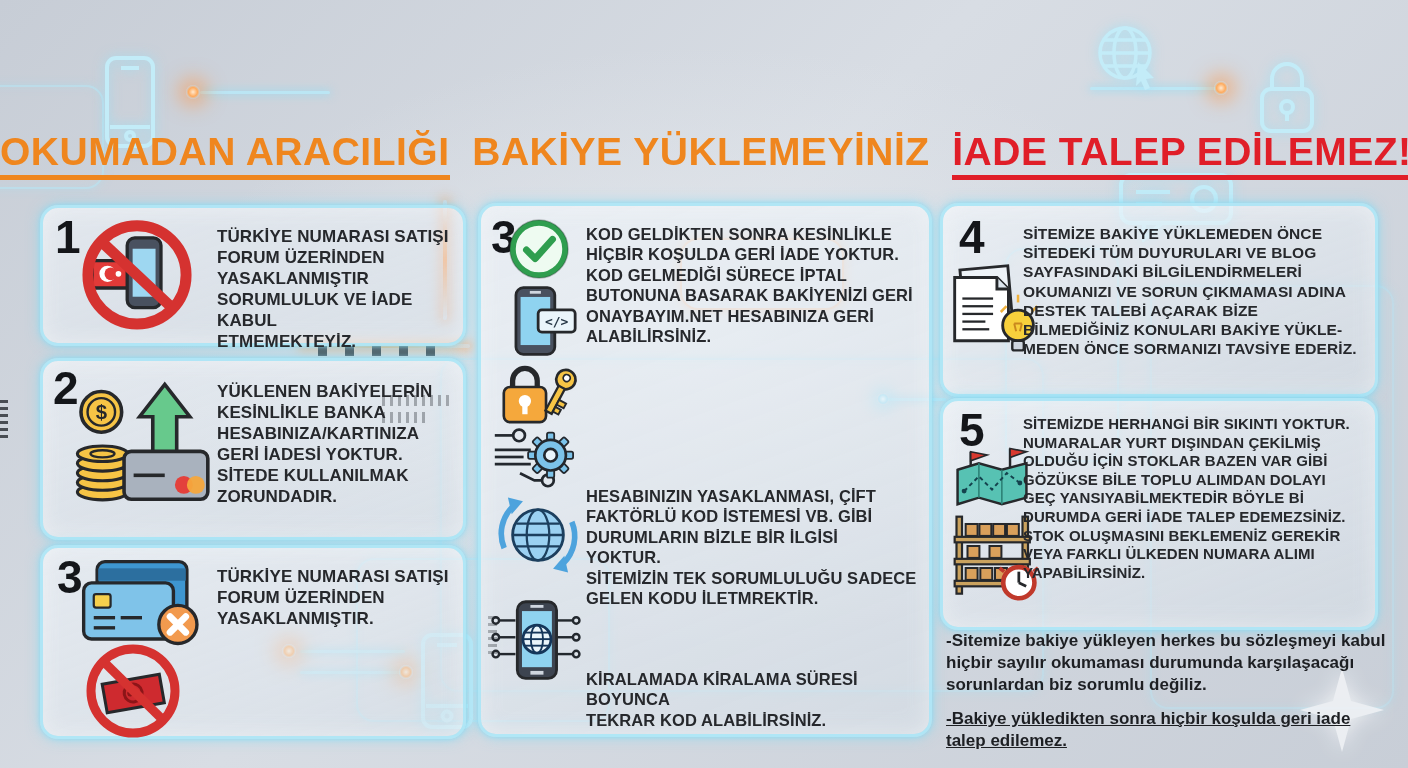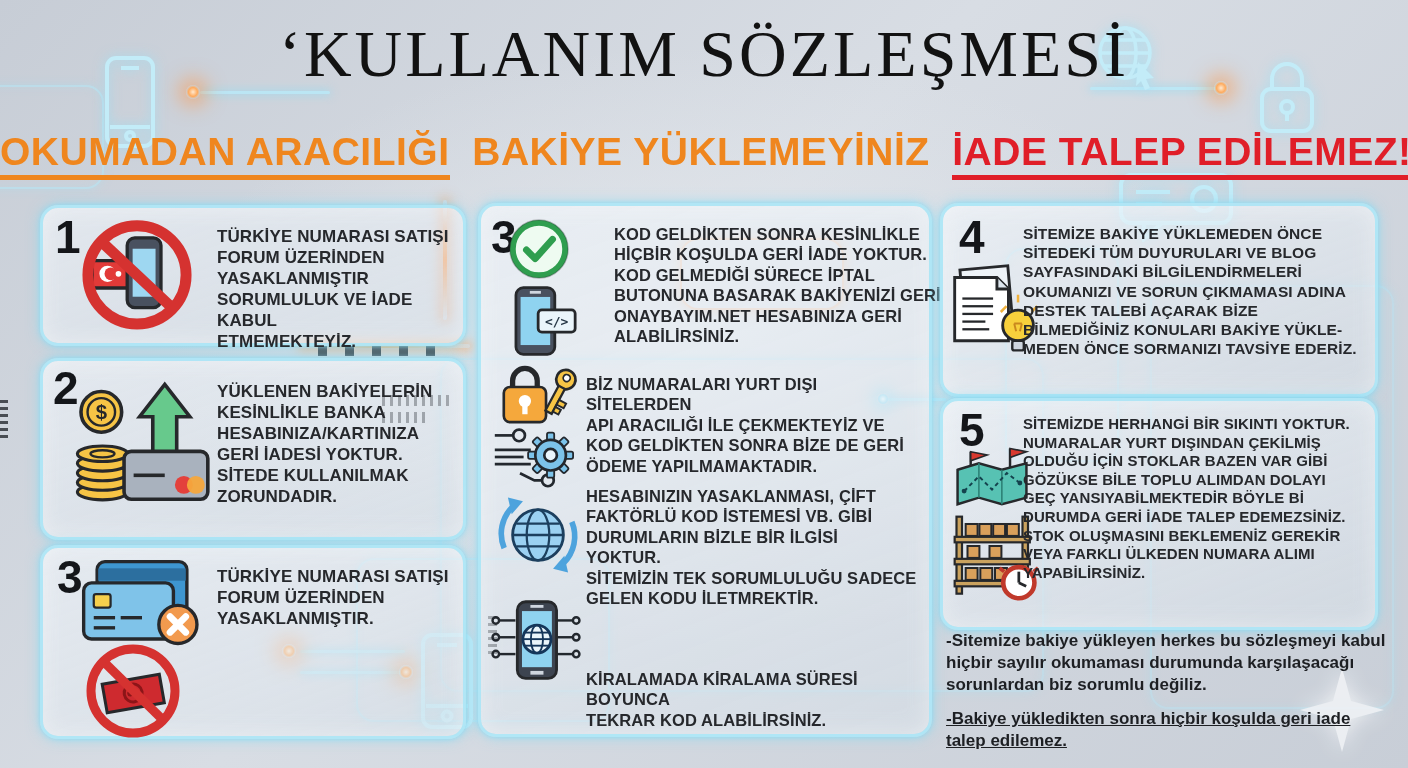--- a/index.html
+++ b/index.html
@@ -129,21 +129,20 @@
           <circle cx="27" cy="84" r="4.5"></circle>
         </g>
       </svg>
   </div>
   <div class="decor sparkle" style="left:1300px;top:668px;">
     <svg width="84" height="84" viewBox="0 0 84 84">
         <polygon points="42,0 51,33 84,42 51,51 42,84 33,51 0,42 33,33" fill="#f2f4f7"></polygon>
       </svg>
   </div>
 
-  <div class="title">‘KULLANIM SÖZLEŞMESİ</div>
   <div class="warning">
     <span class="warn-orange u">OKUMADAN ARACILIĞI</span><span class="warn-orange">&nbsp;</span>
     <span class="warn-orange">BAKİYE YÜKLEMEYİNİZ</span><span>&nbsp;</span>
     <span class="warn-red u">İADE TALEP EDİLEMEZ!</span>
   </div>
 
   <div class="box" style="left:40px;top:205px;width:420px;height:135px;">
     <div class="num" style="left:12px;top:6px;">1</div>
     <div class="icon" style="left:34px;top:8px;">
       <svg width="120" height="120" viewBox="0 0 110 110">
@@ -242,21 +241,21 @@
     </div>
     <div class="icon" style="left:22px;top:78px;">
       <svg width="74" height="74" viewBox="0 0 80 80">
         <rect x="14" y="4" width="42" height="72" rx="8" fill="#49515f" stroke="#26282b" stroke-width="3"></rect>
         <rect x="19" y="14" width="32" height="52" fill="#8fd3f0"></rect>
         <line x1="29" y1="9" x2="41" y2="9" stroke="#cfd6df" stroke-width="3"></line>
         <rect x="38" y="28" width="40" height="24" rx="4" fill="#eaf5fb" stroke="#26282b" stroke-width="3"></rect>
         <text x="58" y="45" text-anchor="middle" font-size="14" font-weight="bold" fill="#263746" font-family="DejaVu Sans Mono, monospace">&lt;/&gt;</text>
       </svg>
     </div>
-    <div class="sec-text" style="left:105px;top:18px;width:335px;margin-left:28px;">KOD GELDİKTEN SONRA KESİNLİKLE
+    <div class="sec-text" style="left:105px;top:18px;width:335px;">KOD GELDİKTEN SONRA KESİNLİKLE
 HİÇBİR KOŞULDA GERİ İADE YOKTUR.
 KOD GELMEDİĞİ SÜRECE İPTAL
 BUTONUNA BASARAK BAKİYENİZİ GERİ
 ONAYBAYIM.NET HESABINIZA GERİ
 ALABİLİRSİNİZ.</div>
 
     <div class="icon" style="left:14px;top:152px;">
       <svg width="88" height="72" viewBox="0 0 100 80">
         <path d="M20 34 v-9 a14 14 0 0 1 28 0 v9" fill="none" stroke="#26282b" stroke-width="6"></path>
         <rect x="10" y="32" width="48" height="40" rx="7" fill="#f5a83c" stroke="#26282b" stroke-width="3"></rect>
@@ -293,24 +292,20 @@
                 <rect x="-4" y="15" width="8" height="10" rx="2"></rect>
                 <rect x="-25" y="-4" width="10" height="8" rx="2"></rect>
                 <rect x="15" y="-4" width="10" height="8" rx="2"></rect>
               </g>
           </g>
           <circle cx="0" cy="0" r="17" fill="#7cc3ea" stroke="#23282e" stroke-width="3"></circle>
           <circle cx="0" cy="0" r="7" fill="#eaf5fb" stroke="#23282e" stroke-width="3"></circle>
         </g>
       </svg>
     </div>
-    <div class="sec-text" style="left:105px;top:168px;width:340px;">BİZ NUMARALARI YURT DIŞI SİTELERDEN
-API ARACILIĞI İLE ÇEKMEKTEYİZ VE
-KOD GELDİKTEN SONRA BİZE DE GERİ
-ÖDEME YAPILMAMAKTADIR.</div>
 
     <div class="icon" style="left:10px;top:282px;">
       <svg width="94" height="94" viewBox="0 0 100 100">
         <circle cx="50" cy="50" r="27" fill="#9bd1f2" stroke="#1c3f5e" stroke-width="3"></circle>
         <ellipse cx="50" cy="50" rx="12" ry="27" fill="none" stroke="#1c3f5e" stroke-width="2.4"></ellipse>
         <line x1="23" y1="50" x2="77" y2="50" stroke="#1c3f5e" stroke-width="2.4"></line>
         <line x1="27" y1="38" x2="73" y2="38" stroke="#1c3f5e" stroke-width="2.4"></line>
         <line x1="27" y1="62" x2="73" y2="62" stroke="#1c3f5e" stroke-width="2.4"></line>
         <path d="M14 64 a40 40 0 0 1 9 -44" fill="none" stroke="#4da3dd" stroke-width="6"></path>
         <polygon points="18,10 34,14 22,28" fill="#4da3dd"></polygon>

